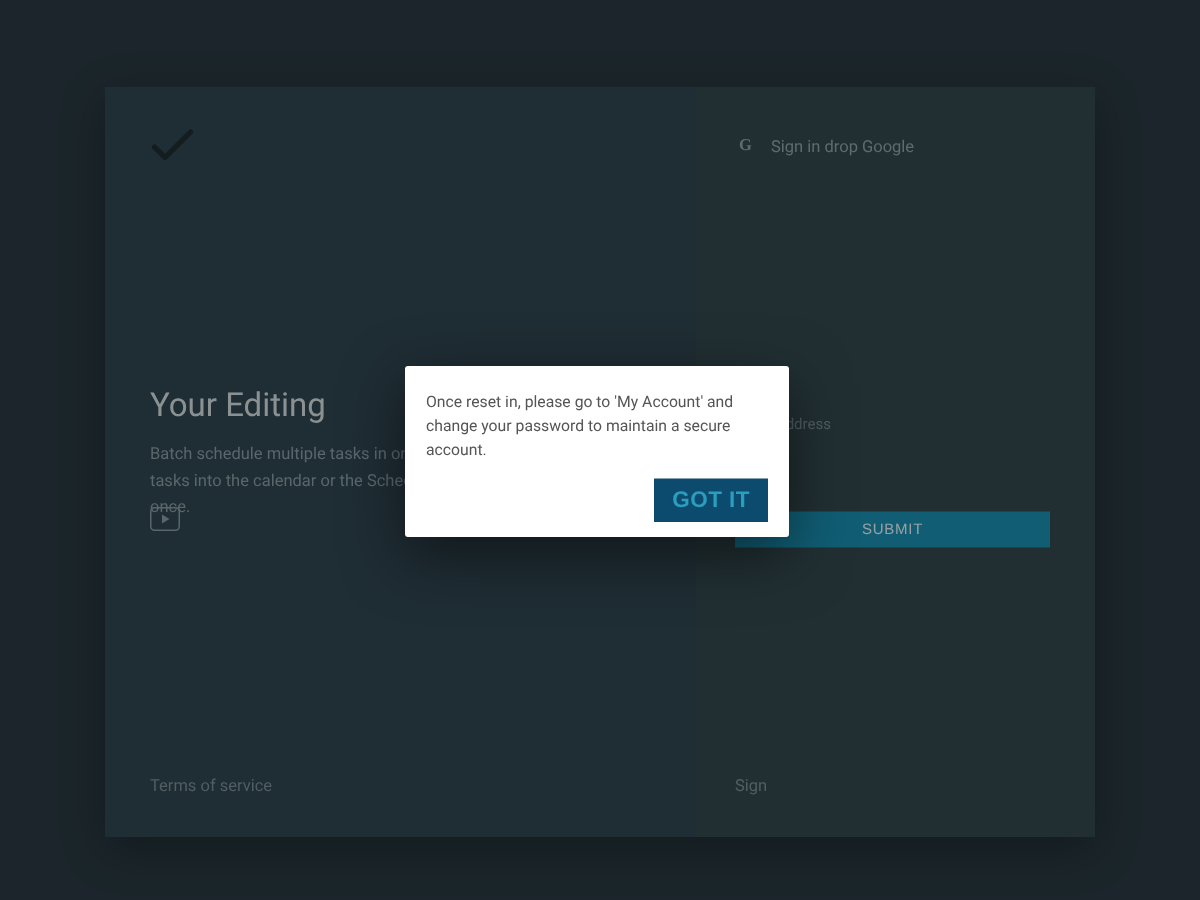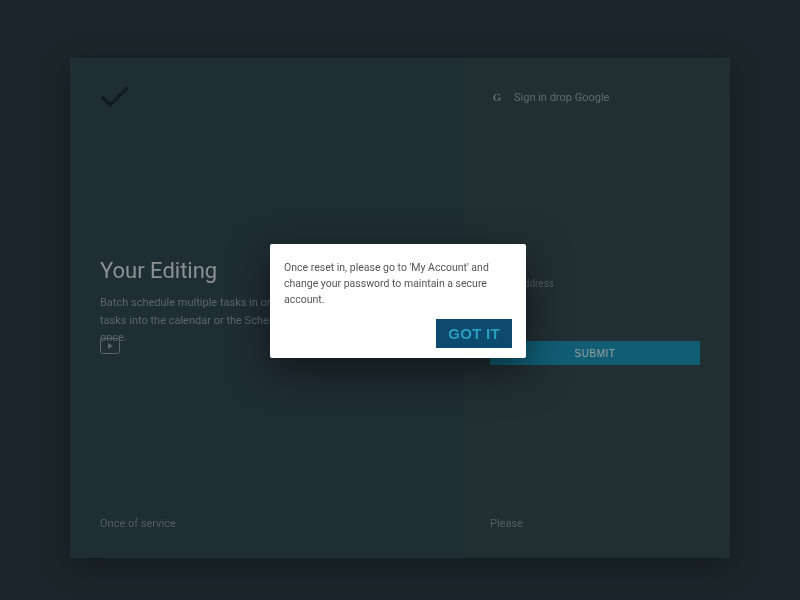--- a/index.html
+++ b/index.html
@@ -184,31 +184,31 @@
     <div class="check-icon">
       <svg viewBox="0 0 30 22">
           <path d="M3 12 L10 19 L27 2" stroke="#1e2b31" stroke-width="3.5" fill="none" stroke-linecap="round" stroke-linejoin="round"></path>
         </svg>
     </div>
     <h1 class="heading">Your Editing</h1>
     <p class="subtext">Batch schedule multiple tasks in one go. Drag and drop a set of tasks into the calendar or the Scheduled list to schedule them all at once.</p>
     <div class="video-btn">
       <div class="tri"></div>
     </div>
-    <a class="tos">Once of service</a>
+    <a class="tos">Terms of service</a>
   </div>
 
   <div class="right-panel">
     <div class="google-signin">
       <span class="g-icon">G</span>
       <span>Sign in drop Google</span>
     </div>
     <div class="field-label">Email Address</div>
     <button class="submit-btn">SUBMIT</button>
-    <a class="login-link">Please</a>
+    <a class="login-link">Sign</a>
   </div>
 </div>
 
 <div class="overlay"></div>
 
 <div class="dialog">
   <p>Once reset in, please go to 'My Account' and change your password to maintain a secure account.</p>
   <div class="dialog-actions">
     <button class="got-it">GOT IT</button>
   </div>

